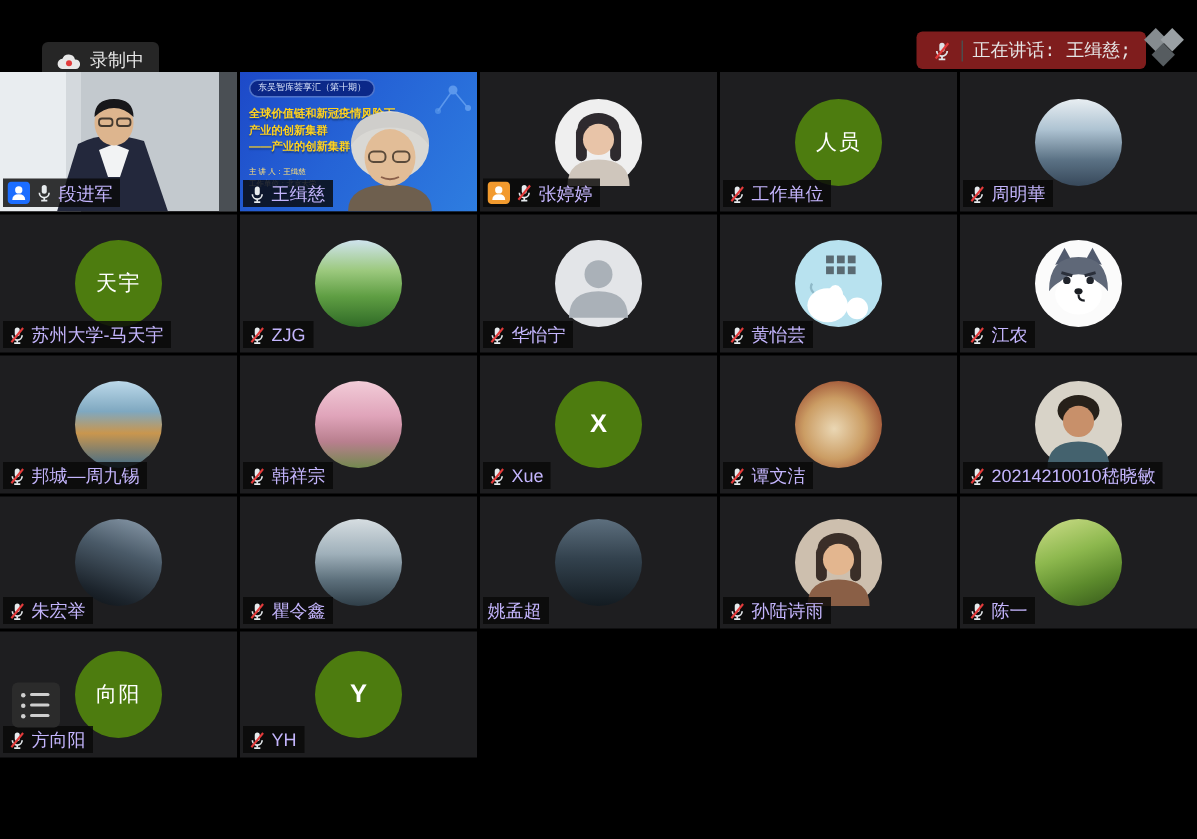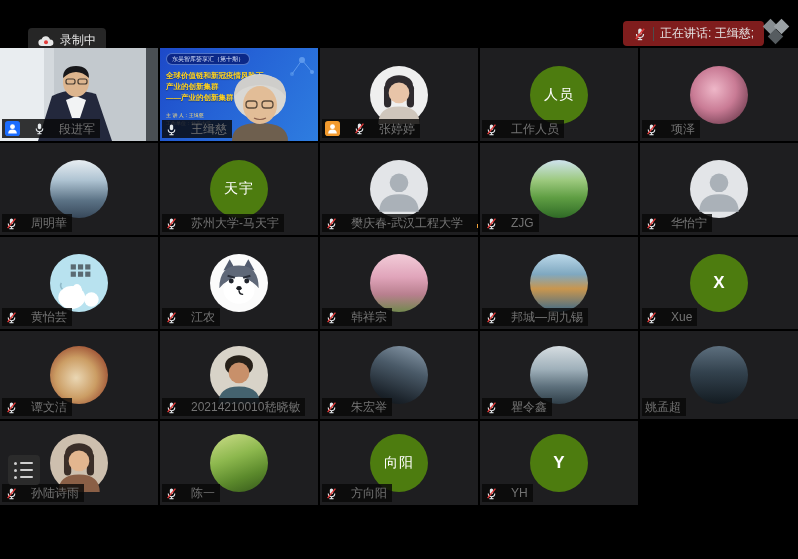--- a/index.html
+++ b/index.html
@@ -1,41 +1,41 @@
 <!DOCTYPE html>
 <html><head>
 <meta charset="utf-8">
 <style>
   html,body{margin:0;padding:0;background:#000;}
   .stage{position:relative;width:798px;height:559px;background:#000;overflow:hidden;
          font-family:"Liberation Sans","DejaVu Sans",sans-serif;}
   
   .topbar{position:absolute;top:0;left:0;right:0;height:48px;background:#000;}
   .pill{position:absolute;display:flex;align-items:center;gap:6px;background:#262626;
-        border-radius:4px;color:#e6e6e6;font-size:12px;padding:4px 10px;white-space:nowrap;}
+        border-radius:4px;color:#e6e6e6;font-size:12px;padding:4px 10px;white-space:nowrap;font-family:Liberation Mono, monospace;}
   .pill.rec{left:28px;top:28px;}
   .pill.spk{right:34px;top:21px;background:#7f1d1d;}
   .vdiv{width:1px;height:14px;background:#4d4d4d;}
   .logo{position:absolute;right:2px;top:18px;width:34px;height:30px;}
   .logo i{position:absolute;width:11px;height:11px;transform:rotate(45deg);display:block;}
   
   .grid{position:absolute;top:48px;left:0;width:798px;display:grid;
         grid-template-columns:repeat(5,1fr);grid-template-rows:93px 92px 92px 88px 84px;
         gap:2px;background:#000;}
   .tile{position:relative;background:#1e1e20;overflow:hidden;display:flex;
         align-items:center;justify-content:center;}
   .tile video,.tile svg.scene{position:absolute;inset:0;}
   .ava{width:58px;height:58px;border-radius:50%;display:flex;align-items:center;
        justify-content:center;color:#fff;overflow:hidden;flex:none;}
   .ava.blue{background:#4d7c0f;font-size:14px;letter-spacing:1px;}
   .ava.blue.one{font-size:17px;font-weight:bold;letter-spacing:0;}
   
-  .nlabel{position:absolute;left:2px;bottom:3px;display:flex;align-items:center;gap:13px;
+  .nlabel{position:absolute;left:2px;bottom:3px;display:flex;align-items:center;gap:3px;
           background:rgba(8,8,8,.82);padding:2px 5px 2px 3px;font-size:12px;line-height:14px;
-          color:#737373;white-space:nowrap;max-width:97%;overflow:hidden;z-index:3;}
+          color:#c4b5fd;white-space:nowrap;max-width:97%;overflow:hidden;z-index:3;}
   .nlabel svg{flex:none;}
   
   .slide{position:absolute;inset:0;background:linear-gradient(125deg,#1d49c8 0%,#2563d6 45%,#2e7de0 100%);}
   .slide-badge{position:absolute;left:6px;top:5px;background:rgba(9,34,128,.9);
                border:1px solid rgba(140,180,255,.55);border-radius:6px;color:#dfe9ff;
                font-size:6px;line-height:8px;padding:1px 5px;}
   .slide-title{position:absolute;left:6px;top:22px;color:#ffd21e;font-weight:bold;
                font-size:7.5px;line-height:11px;text-shadow:0 1px 1px rgba(0,0,0,.35);}
   .slide-sub1{position:absolute;left:6px;bottom:22px;color:#ffe07a;font-size:5px;line-height:7px;}
   .slide-sub2{position:absolute;left:6px;bottom:14px;color:#cfe0ff;font-size:5px;line-height:7px;}
@@ -175,34 +175,21 @@
       <div class="tile">
         <div class="ava blue">人员</div>
         <div class="nlabel">
           <svg width="13" height="13" viewBox="0 0 14 14">
   <rect x="5.2" y="1.5" width="3.6" height="6.2" rx="1.8" fill="#e6eaed"></rect>
   <path d="M3.5 7 a3.5 3.5 0 0 0 7 0" stroke="#e6eaed" stroke-width="1.2" fill="none"></path>
   <line x1="7" y1="10.6" x2="7" y2="12.4" stroke="#e6eaed" stroke-width="1.2"></line>
   <line x1="4.8" y1="12.6" x2="9.2" y2="12.6" stroke="#e6eaed" stroke-width="1.2"></line>
   <line x1="2.8" y1="12" x2="11.2" y2="1.8" stroke="#e23b3b" stroke-width="1.5"></line>
           </svg>
-          <span>工作人员</span>
-        </div>
-      </div>
-      <div class="tile">
-        <div class="ava" style="background: radial-gradient(circle at 42% 40%, rgb(238, 183, 200) 0%, rgb(201, 123, 149) 45%, rgb(122, 68, 88) 80%, rgb(74, 40, 54) 100%);"></div>
-        <div class="nlabel">
-          <svg width="13" height="13" viewBox="0 0 14 14">
-  <rect x="5.2" y="1.5" width="3.6" height="6.2" rx="1.8" fill="#e6eaed"></rect>
-  <path d="M3.5 7 a3.5 3.5 0 0 0 7 0" stroke="#e6eaed" stroke-width="1.2" fill="none"></path>
-  <line x1="7" y1="10.6" x2="7" y2="12.4" stroke="#e6eaed" stroke-width="1.2"></line>
-  <line x1="4.8" y1="12.6" x2="9.2" y2="12.6" stroke="#e6eaed" stroke-width="1.2"></line>
-  <line x1="2.8" y1="12" x2="11.2" y2="1.8" stroke="#e23b3b" stroke-width="1.5"></line>
-          </svg>
-          <span>项泽</span>
+          <span>工作单位</span>
         </div>
       </div>
       <div class="tile">
         <div class="ava" style="background: linear-gradient(rgb(232, 238, 242) 0%, rgb(174, 195, 210) 35%, rgb(91, 114, 133) 70%, rgb(55, 72, 90) 100%);"></div>
         <div class="nlabel">
           <svg width="13" height="13" viewBox="0 0 14 14">
   <rect x="5.2" y="1.5" width="3.6" height="6.2" rx="1.8" fill="#e6eaed"></rect>
   <path d="M3.5 7 a3.5 3.5 0 0 0 7 0" stroke="#e6eaed" stroke-width="1.2" fill="none"></path>
   <line x1="7" y1="10.6" x2="7" y2="12.4" stroke="#e6eaed" stroke-width="1.2"></line>
   <line x1="4.8" y1="12.6" x2="9.2" y2="12.6" stroke="#e6eaed" stroke-width="1.2"></line>
@@ -215,42 +202,20 @@
         <div class="ava blue">天宇</div>
         <div class="nlabel">
           <svg width="13" height="13" viewBox="0 0 14 14">
   <rect x="5.2" y="1.5" width="3.6" height="6.2" rx="1.8" fill="#e6eaed"></rect>
   <path d="M3.5 7 a3.5 3.5 0 0 0 7 0" stroke="#e6eaed" stroke-width="1.2" fill="none"></path>
   <line x1="7" y1="10.6" x2="7" y2="12.4" stroke="#e6eaed" stroke-width="1.2"></line>
   <line x1="4.8" y1="12.6" x2="9.2" y2="12.6" stroke="#e6eaed" stroke-width="1.2"></line>
   <line x1="2.8" y1="12" x2="11.2" y2="1.8" stroke="#e23b3b" stroke-width="1.5"></line>
           </svg>
           <span>苏州大学-马天宇</span>
-        </div>
-      </div>
-      <div class="tile">
-        <svg width="58" height="58" viewBox="0 0 56 56">
-  <circle cx="28" cy="28" r="28" fill="#e3e5e8"></circle>
-  <circle cx="28" cy="22" r="9" fill="#aab1b8"></circle>
-  <path d="M9 50 Q9 33 28 33 Q47 33 47 50 Z" fill="#aab1b8"></path>
-        </svg>
-        <div class="nlabel">
-          <svg width="13" height="13" viewBox="0 0 14 14">
-  <rect x="5.2" y="1.5" width="3.6" height="6.2" rx="1.8" fill="#e6eaed"></rect>
-  <path d="M3.5 7 a3.5 3.5 0 0 0 7 0" stroke="#e6eaed" stroke-width="1.2" fill="none"></path>
-  <line x1="7" y1="10.6" x2="7" y2="12.4" stroke="#e6eaed" stroke-width="1.2"></line>
-  <line x1="4.8" y1="12.6" x2="9.2" y2="12.6" stroke="#e6eaed" stroke-width="1.2"></line>
-  <line x1="2.8" y1="12" x2="11.2" y2="1.8" stroke="#e23b3b" stroke-width="1.5"></line>
-          </svg>
-          <span>樊庆春-武汉工程大学</span>
-          <svg width="12" height="12" viewBox="0 0 12 12">
-  <rect x="1" y="7" width="2.2" height="4" fill="#f0a13a"></rect>
-  <rect x="4.6" y="5" width="2.2" height="6" fill="#f0a13a"></rect>
-  <rect x="8.2" y="2.4" width="2.2" height="8.6" fill="#f0a13a"></rect>
-          </svg>
         </div>
       </div>
       <div class="tile">
         <div class="ava" style="background: linear-gradient(rgb(207, 227, 238) 0%, rgb(156, 201, 126) 35%, rgb(95, 158, 67) 65%, rgb(47, 106, 38) 100%);"></div>
         <div class="nlabel">
           <svg width="13" height="13" viewBox="0 0 14 14">
   <rect x="5.2" y="1.5" width="3.6" height="6.2" rx="1.8" fill="#e6eaed"></rect>
   <path d="M3.5 7 a3.5 3.5 0 0 0 7 0" stroke="#e6eaed" stroke-width="1.2" fill="none"></path>
   <line x1="7" y1="10.6" x2="7" y2="12.4" stroke="#e6eaed" stroke-width="1.2"></line>
   <line x1="4.8" y1="12.6" x2="9.2" y2="12.6" stroke="#e6eaed" stroke-width="1.2"></line>
@@ -322,43 +287,43 @@
   <rect x="5.2" y="1.5" width="3.6" height="6.2" rx="1.8" fill="#e6eaed"></rect>
   <path d="M3.5 7 a3.5 3.5 0 0 0 7 0" stroke="#e6eaed" stroke-width="1.2" fill="none"></path>
   <line x1="7" y1="10.6" x2="7" y2="12.4" stroke="#e6eaed" stroke-width="1.2"></line>
   <line x1="4.8" y1="12.6" x2="9.2" y2="12.6" stroke="#e6eaed" stroke-width="1.2"></line>
   <line x1="2.8" y1="12" x2="11.2" y2="1.8" stroke="#e23b3b" stroke-width="1.5"></line>
           </svg>
           <span>江农</span>
         </div>
       </div>
       <div class="tile">
+        <div class="ava" style="background: linear-gradient(rgb(188, 217, 234) 0%, rgb(127, 168, 192) 35%, rgb(201, 150, 78) 60%, rgb(63, 107, 138) 100%);"></div>
+        <div class="nlabel">
+          <svg width="13" height="13" viewBox="0 0 14 14">
+  <rect x="5.2" y="1.5" width="3.6" height="6.2" rx="1.8" fill="#e6eaed"></rect>
+  <path d="M3.5 7 a3.5 3.5 0 0 0 7 0" stroke="#e6eaed" stroke-width="1.2" fill="none"></path>
+  <line x1="7" y1="10.6" x2="7" y2="12.4" stroke="#e6eaed" stroke-width="1.2"></line>
+  <line x1="4.8" y1="12.6" x2="9.2" y2="12.6" stroke="#e6eaed" stroke-width="1.2"></line>
+  <line x1="2.8" y1="12" x2="11.2" y2="1.8" stroke="#e23b3b" stroke-width="1.5"></line>
+          </svg>
+          <span>邦城—周九锡</span>
+        </div>
+      </div>
+      <div class="tile">
         <div class="ava" style="background: linear-gradient(rgb(242, 204, 216) 0%, rgb(224, 164, 186) 40%, rgb(184, 127, 142) 70%, rgb(115, 137, 79) 100%);"></div>
         <div class="nlabel">
           <svg width="13" height="13" viewBox="0 0 14 14">
   <rect x="5.2" y="1.5" width="3.6" height="6.2" rx="1.8" fill="#e6eaed"></rect>
   <path d="M3.5 7 a3.5 3.5 0 0 0 7 0" stroke="#e6eaed" stroke-width="1.2" fill="none"></path>
   <line x1="7" y1="10.6" x2="7" y2="12.4" stroke="#e6eaed" stroke-width="1.2"></line>
   <line x1="4.8" y1="12.6" x2="9.2" y2="12.6" stroke="#e6eaed" stroke-width="1.2"></line>
   <line x1="2.8" y1="12" x2="11.2" y2="1.8" stroke="#e23b3b" stroke-width="1.5"></line>
           </svg>
           <span>韩祥宗</span>
-        </div>
-      </div>
-      <div class="tile">
-        <div class="ava" style="background: linear-gradient(rgb(188, 217, 234) 0%, rgb(127, 168, 192) 35%, rgb(201, 150, 78) 60%, rgb(63, 107, 138) 100%);"></div>
-        <div class="nlabel">
-          <svg width="13" height="13" viewBox="0 0 14 14">
-  <rect x="5.2" y="1.5" width="3.6" height="6.2" rx="1.8" fill="#e6eaed"></rect>
-  <path d="M3.5 7 a3.5 3.5 0 0 0 7 0" stroke="#e6eaed" stroke-width="1.2" fill="none"></path>
-  <line x1="7" y1="10.6" x2="7" y2="12.4" stroke="#e6eaed" stroke-width="1.2"></line>
-  <line x1="4.8" y1="12.6" x2="9.2" y2="12.6" stroke="#e6eaed" stroke-width="1.2"></line>
-  <line x1="2.8" y1="12" x2="11.2" y2="1.8" stroke="#e23b3b" stroke-width="1.5"></line>
-          </svg>
-          <span>邦城—周九锡</span>
         </div>
       </div>
       <div class="tile">
         <div class="ava blue one">X</div>
         <div class="nlabel">
           <svg width="13" height="13" viewBox="0 0 14 14">
   <rect x="5.2" y="1.5" width="3.6" height="6.2" rx="1.8" fill="#e6eaed"></rect>
   <path d="M3.5 7 a3.5 3.5 0 0 0 7 0" stroke="#e6eaed" stroke-width="1.2" fill="none"></path>
   <line x1="7" y1="10.6" x2="7" y2="12.4" stroke="#e6eaed" stroke-width="1.2"></line>
   <line x1="4.8" y1="12.6" x2="9.2" y2="12.6" stroke="#e6eaed" stroke-width="1.2"></line>

